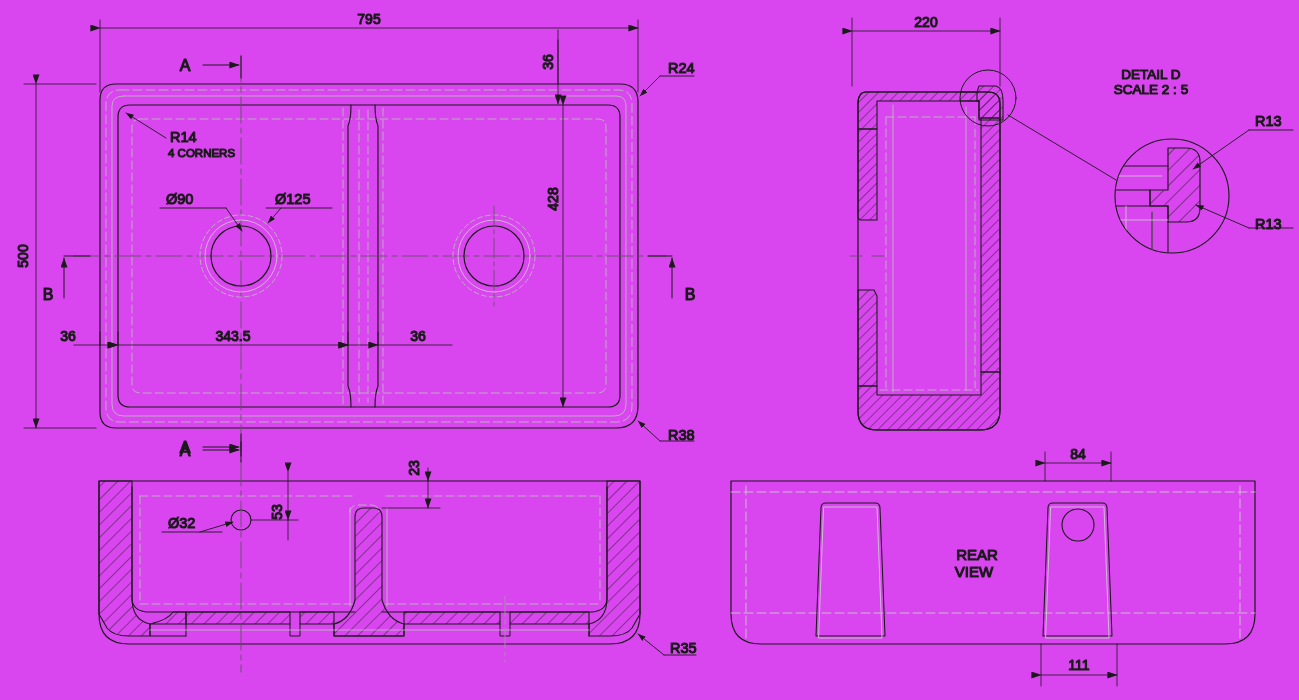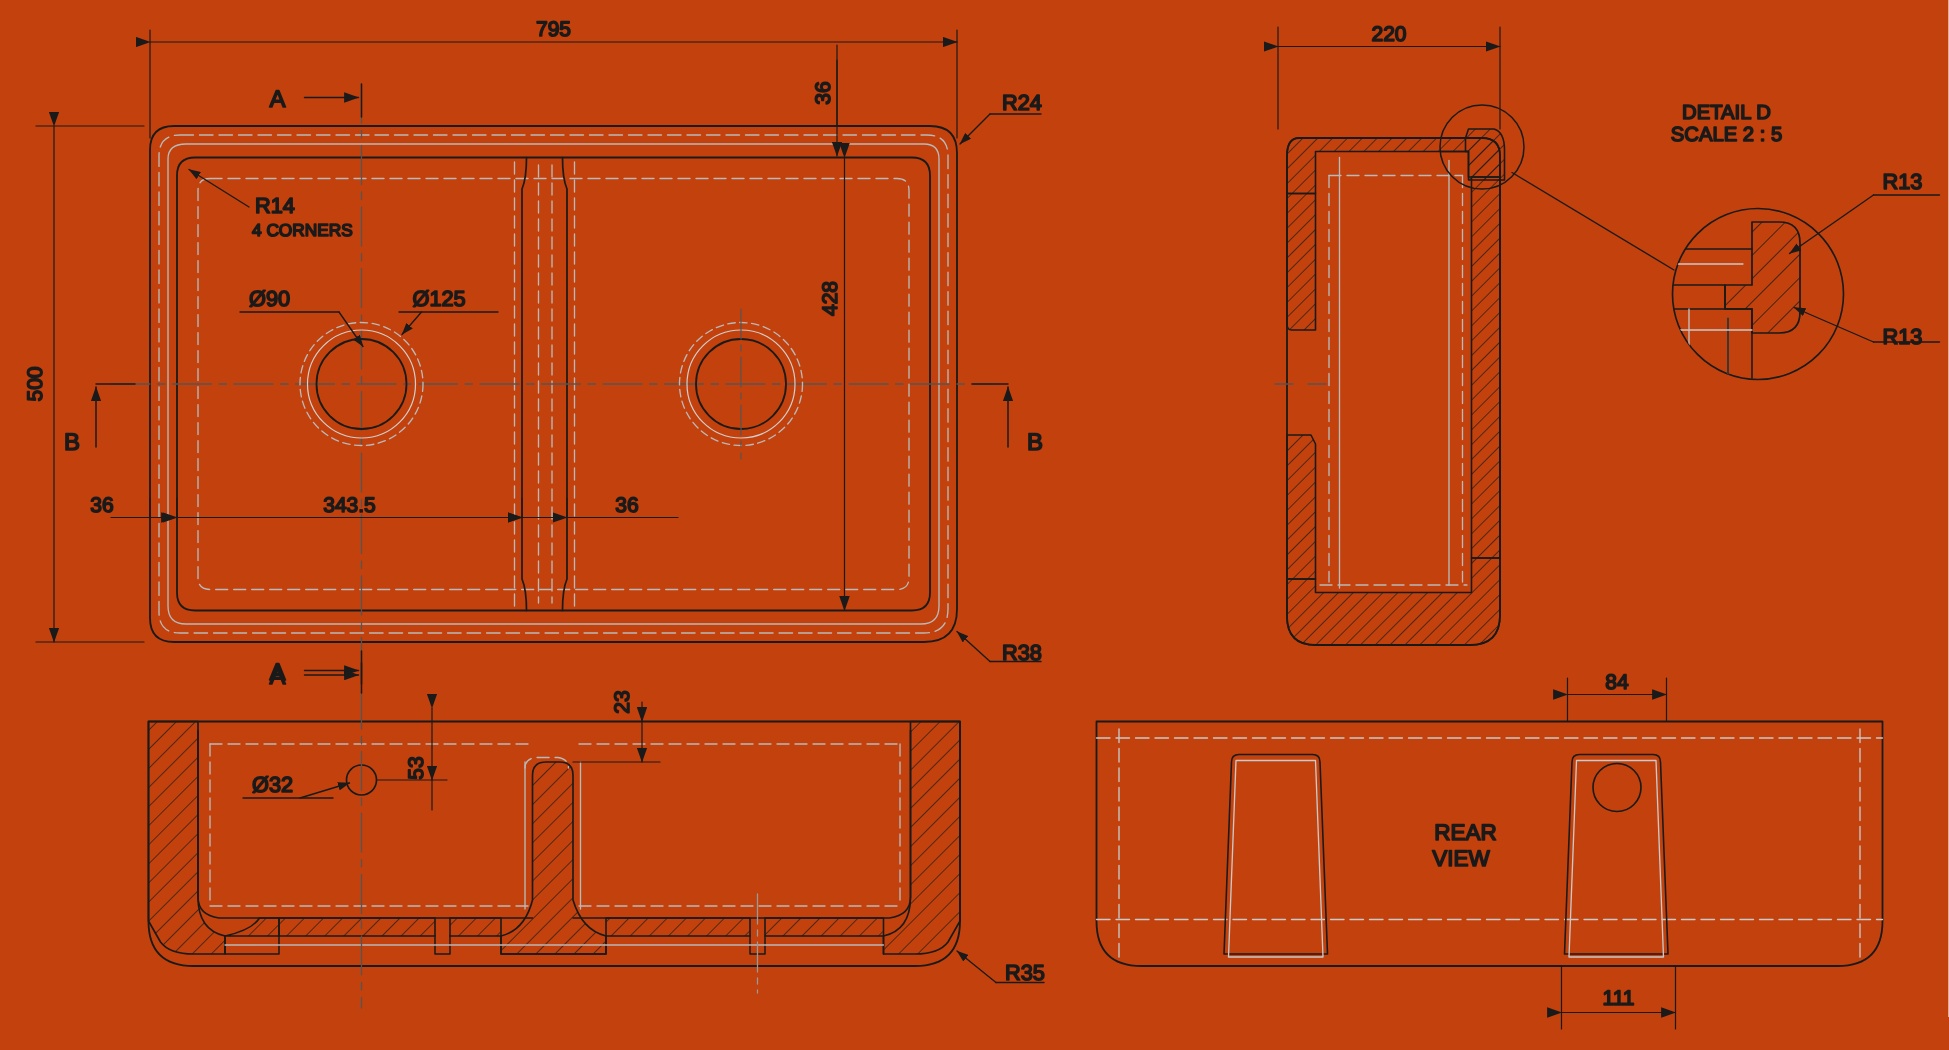--- a/index.html
+++ b/index.html
@@ -1,18 +1,18 @@
 <!DOCTYPE html>
 <html><head>
 <meta charset="utf-8">
 <style>
   html,body{margin:0;padding:0;background:#ffffff;}
   body{width:1299px;height:700px;overflow:hidden;
        font-family:"Liberation Sans","DejaVu Sans",sans-serif;}
-  #sheet{position:relative;width:1299px;height:700px;background:#c2410c;}
+  #sheet{position:relative;width:1299px;height:700px;background:#d946ef;}
   svg{display:block;}
   text{font-family:"Liberation Sans","DejaVu Sans",sans-serif;fill:#1a1a1a;}
 </style>
 </head>
 <body>
 
 <div id="sheet">
 <svg width="1299" height="700" viewBox="0 0 1299 700">
 
   <defs>

